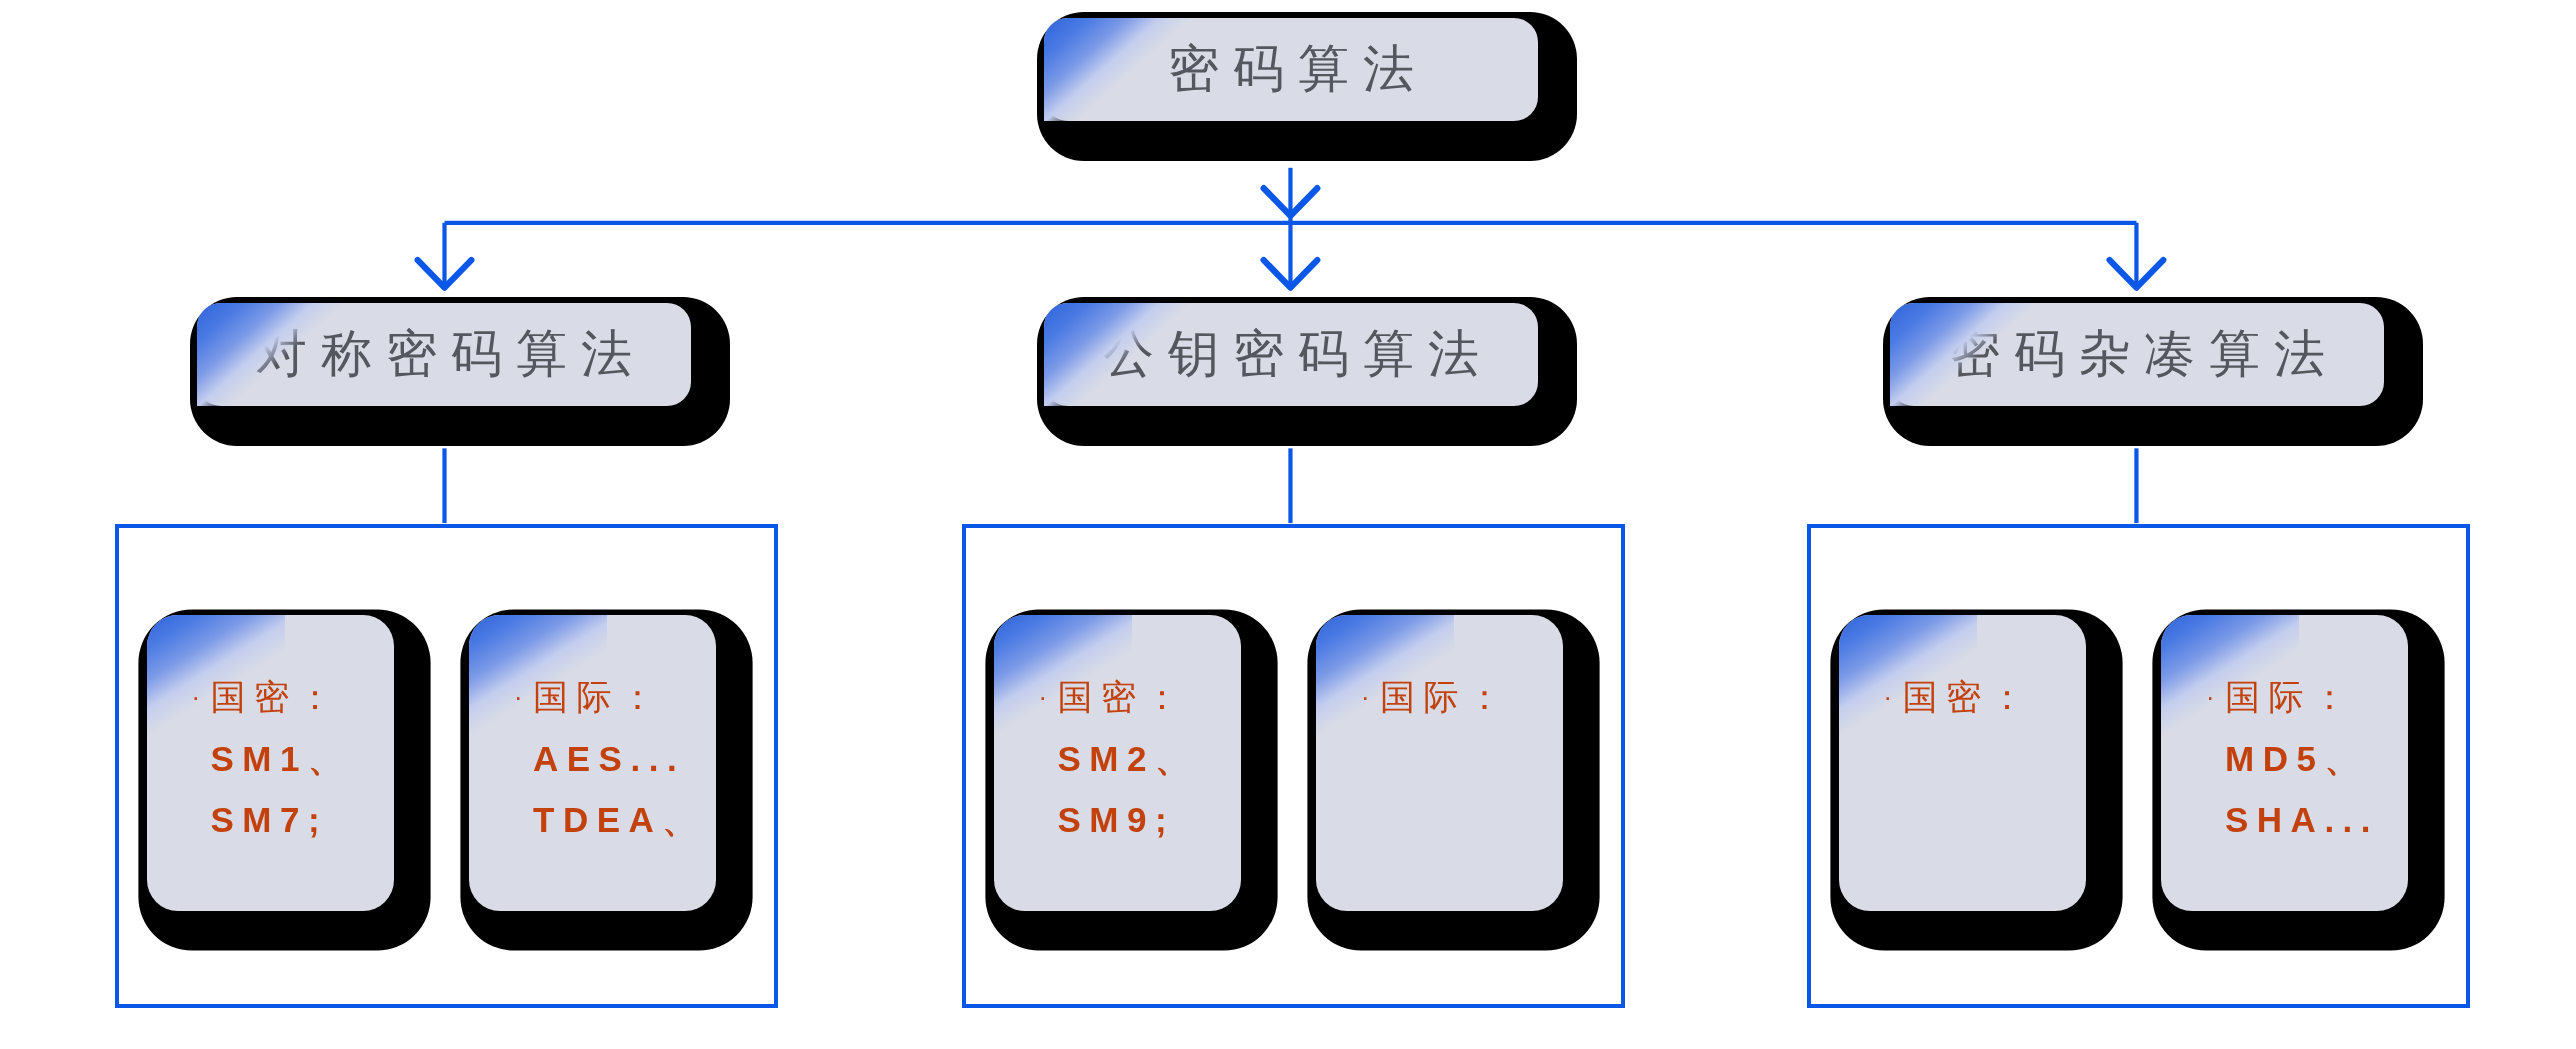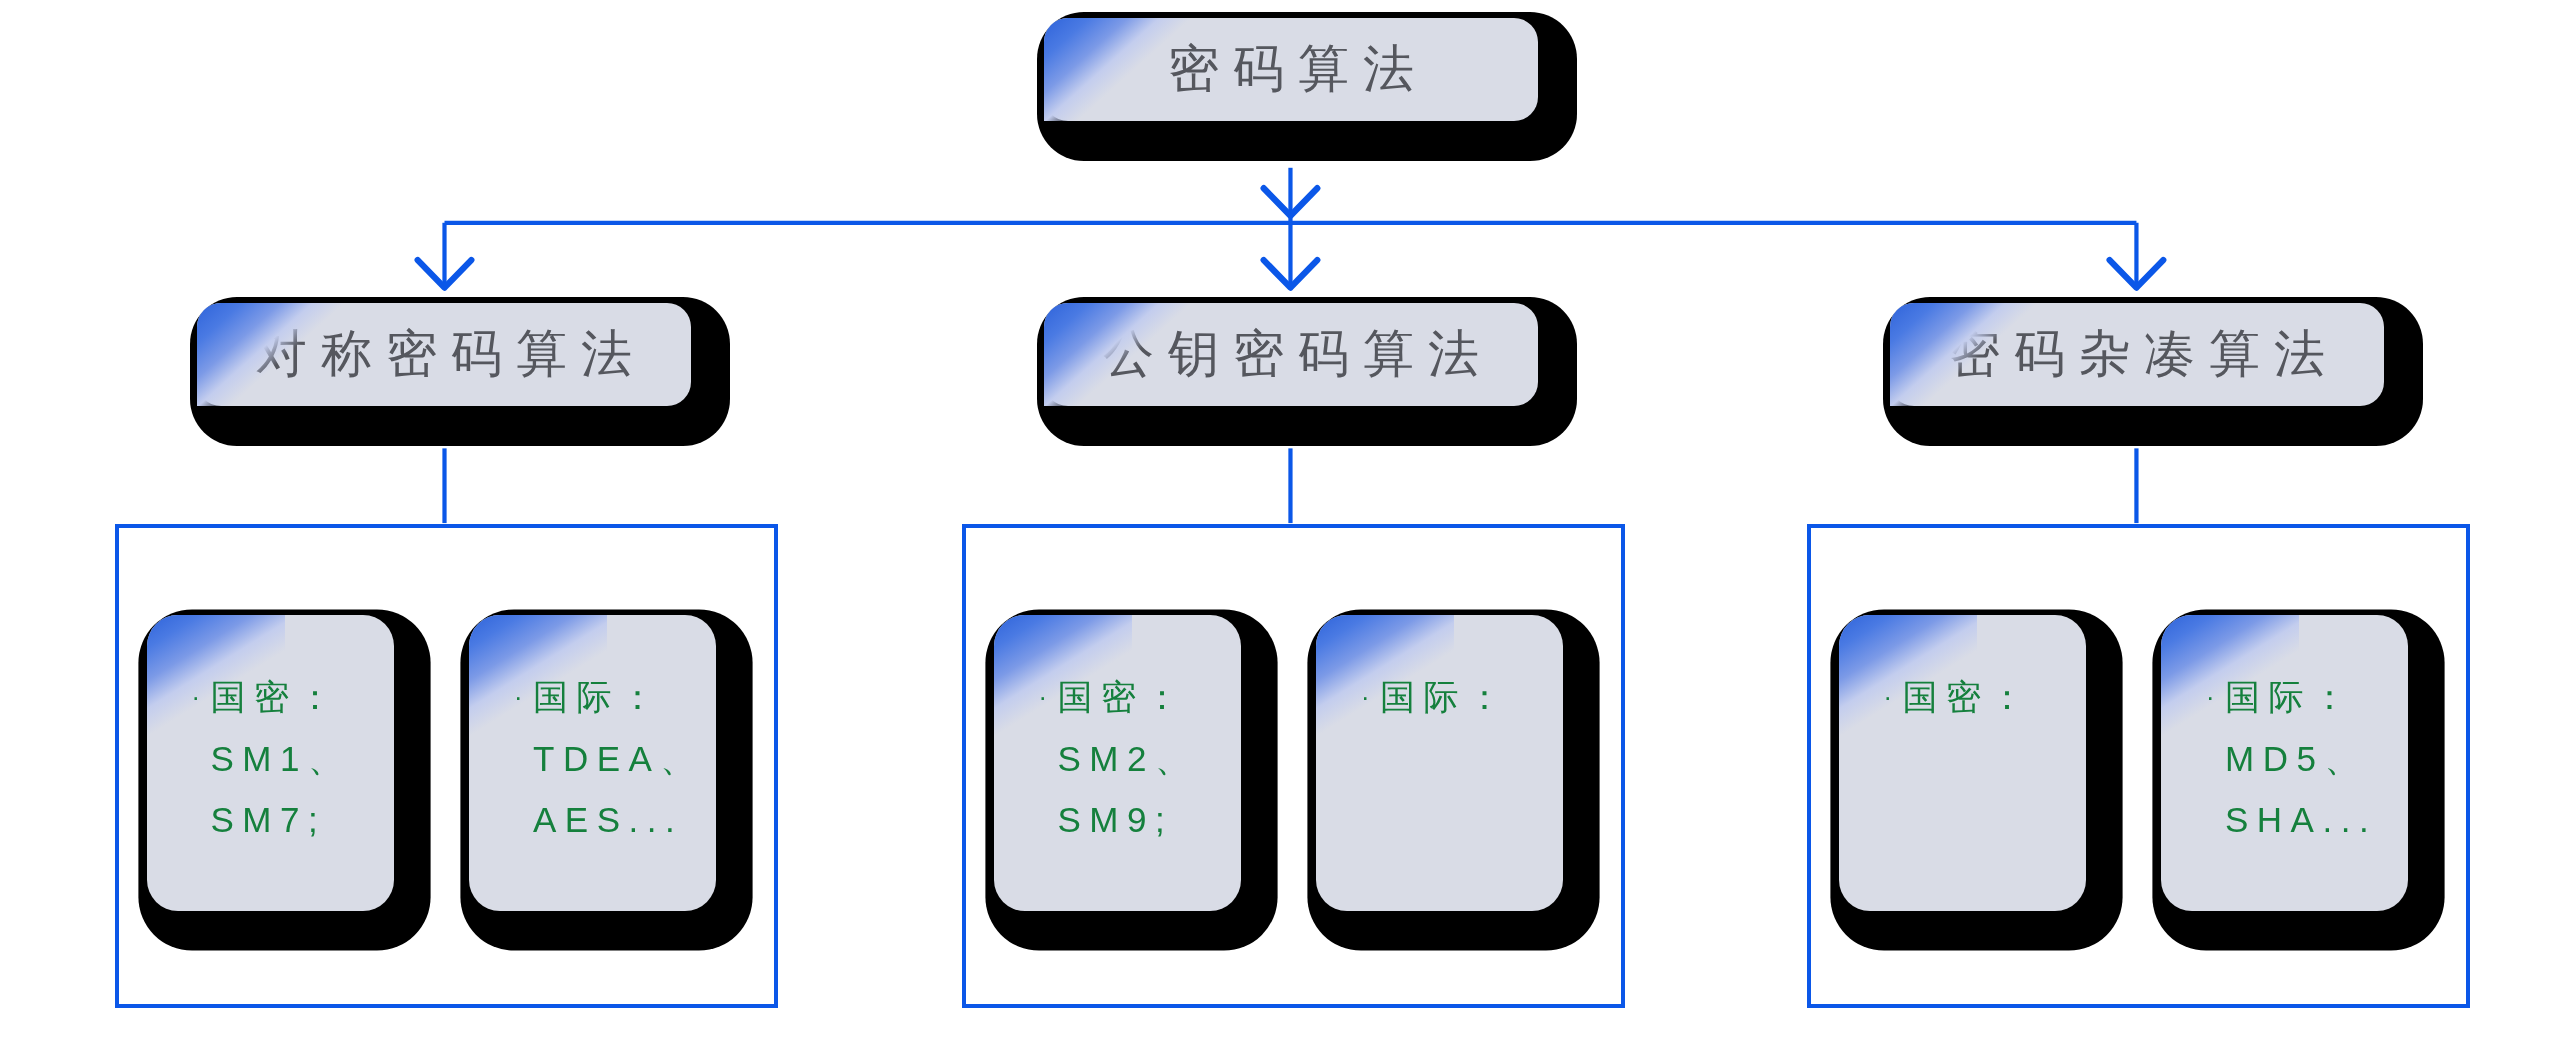--- a/index.html
+++ b/index.html
@@ -86,32 +86,32 @@
     background: linear-gradient(148deg,
       #2e63da 0%, #4a7ae3 14%, #7c9ae7 28%,
       #c3cdee 40%, rgba(217,220,230,0) 52%);
   }
   .card-text {
     position: relative;
     padding: 51px 7px 0 45px;
     font-size: 35px;
     line-height: 61px;
     letter-spacing: 8.5px;
-    color: #15803d;
+    color: #c2410c;
     font-weight: 300;
   }
   .tline { white-space: nowrap; }
   .bullet {
     display: inline-block;
     width: 19px;
     font-size: 25.4px;
     letter-spacing: 0;
     vertical-align: 2.8px;
   }
-  .items .tline { padding-left: 19px; }
+  .items .tline { padding-left: 19px; font-weight: bold; }
 </style>
 </head>
 <body>
 
 <div class="canvas">
 
   <svg class="connectors" viewBox="0 0 3653 1488" xmlns="http://www.w3.org/2000/svg">
     <g stroke="#0b57e8" fill="none">
 
       <path stroke-width="6" d="M1830 238 L1830 316"></path>
@@ -162,22 +162,22 @@
             <div class="tline">SM1、</div>
             <div class="tline">SM7;</div>
           </div>
       </div>
     </div>
     <div class="card card-2">
       <span class="corner"></span>
       <div class="card-text">
         <div class="tline"><span class="bullet">·</span><span>国际：</span></div>
         <div class="items">
+            <div class="tline">AES...</div>
             <div class="tline">TDEA、</div>
-            <div class="tline">AES...</div>
           </div>
       </div>
     </div>
   </div>
 
   <div class="group group-1">
     <div class="card card-1">
       <span class="corner"></span>
       <div class="card-text">
         <div class="tline"><span class="bullet">·</span><span>国密：</span></div>

